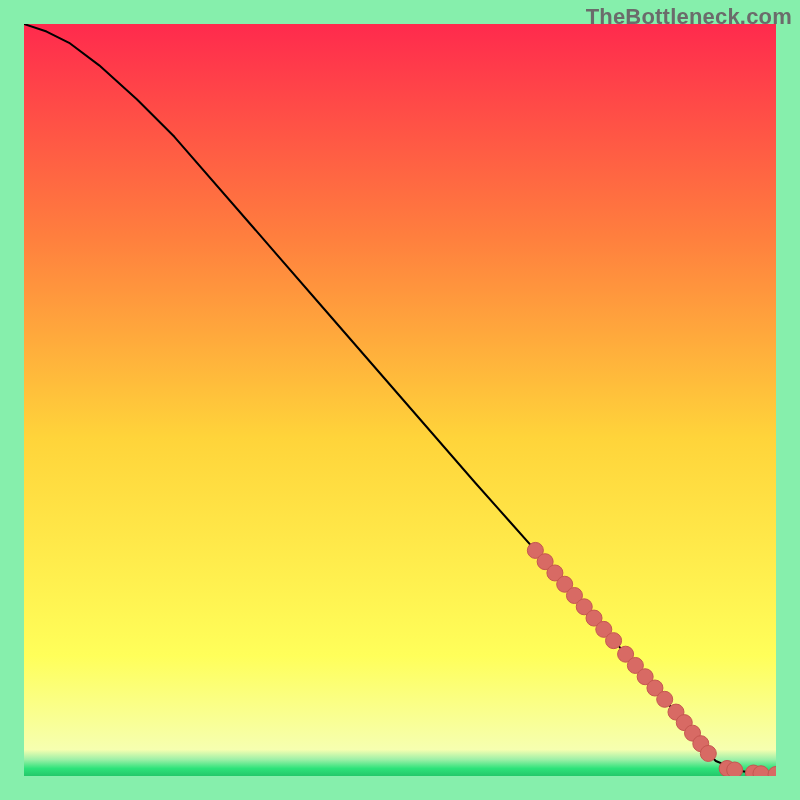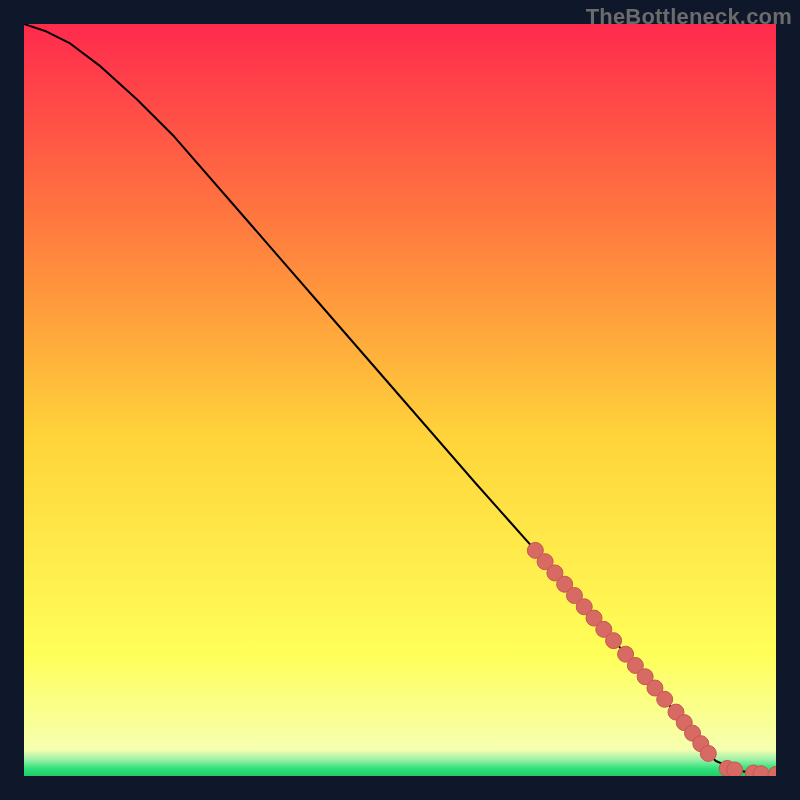--- a/index.html
+++ b/index.html
@@ -7,21 +7,21 @@
     padding: 0;
     width: 800px;
     height: 800px;
     background: #000;
     overflow: hidden;
   }
   .stage {
     position: relative;
     width: 800px;
     height: 800px;
-    background: #0f172a;
+    background: #86efac;
   }
   .plot {
     position: absolute;
     left: 24px;
     top: 24px;
     width: 752px;
     height: 752px;
   }
   .watermark {
     position: absolute;

